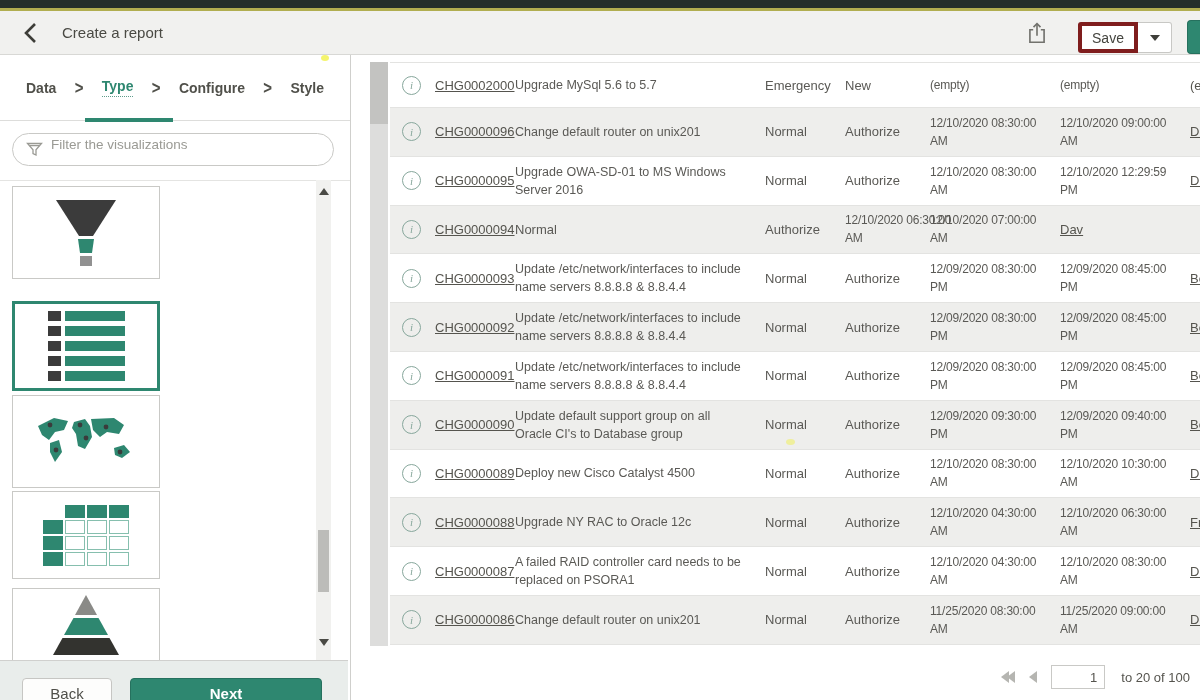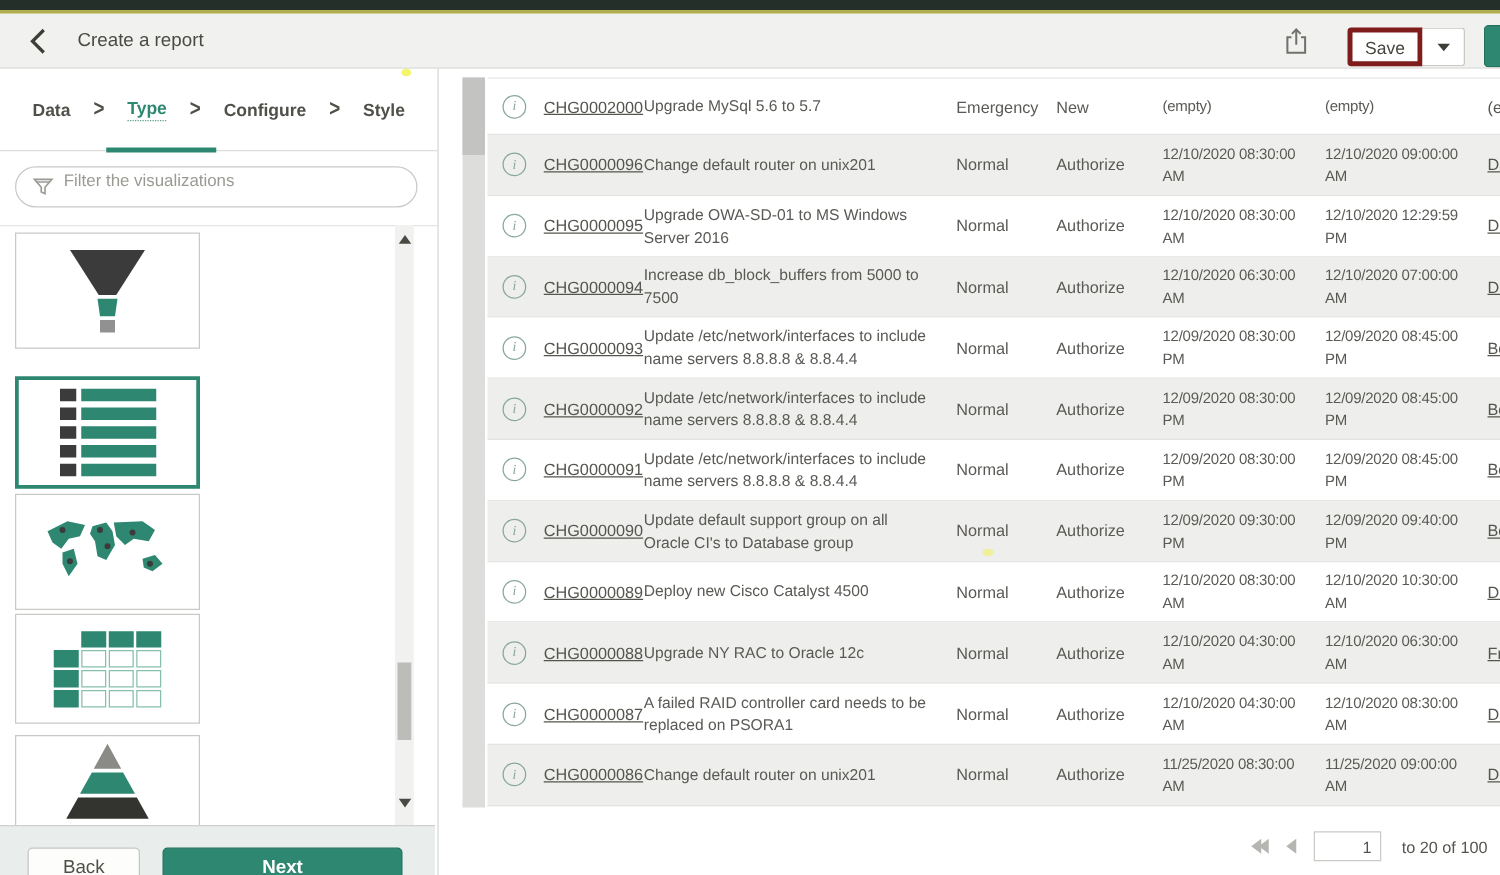--- a/index.html
+++ b/index.html
@@ -313,22 +313,20 @@
     <div class="cell cell-date">12/10/2020 12:29:59
 PM</div>
     <div class="cell"><a class="assigned-link">Dav</a></div>
   </div>
 
   <div class="row alt">
     <div class="cell cell-info">
           <span class="info-circle">i</span>
         </div>
     <div class="cell"><a class="chg-link">CHG0000094</a></div>
-    <div class="cell cell-desc">Increase db_block_buffers from 5000 to
-7500</div>
     <div class="cell">Normal</div>
     <div class="cell">Authorize</div>
     <div class="cell cell-date">12/10/2020 06:30:00
 AM</div>
     <div class="cell cell-date">12/10/2020 07:00:00
 AM</div>
     <div class="cell"><a class="assigned-link">Dav</a></div>
   </div>
 
   <div class="row">

